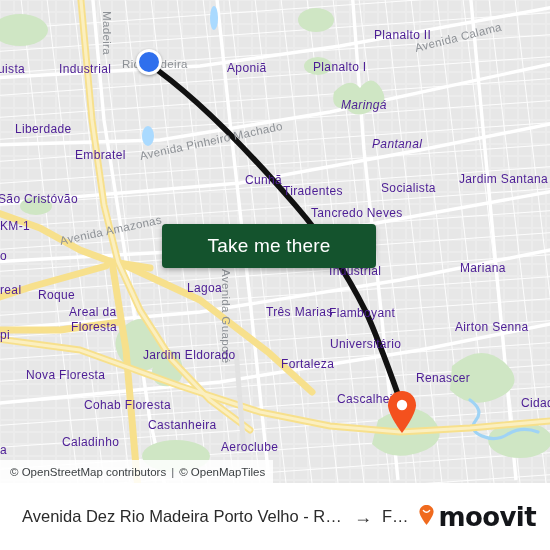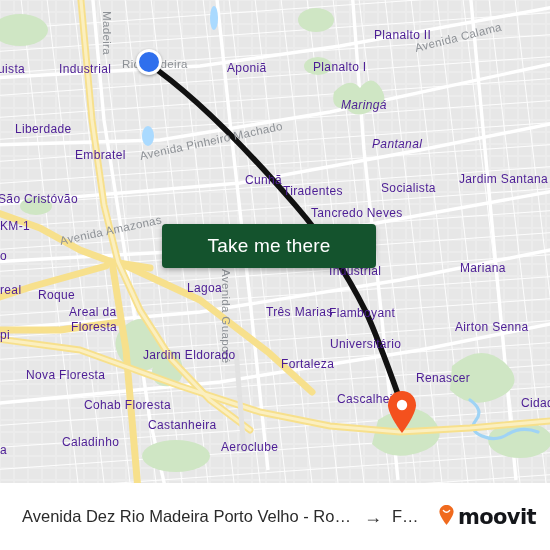--- a/index.html
+++ b/index.html
@@ -150,21 +150,21 @@
   }
   #moovit-logo {
     margin-left: auto;
     display: flex;
     align-items: center;
     gap: 3px;
     flex: 0 0 auto;
   }
   #moovit-wordmark {
     font-family: "DejaVu Sans", sans-serif;
-    font-size: 21px;
+    font-size: 26px;
     font-weight: bold;
     color: #14161a;
     letter-spacing: -.6px;
     text-align: right;
   }
 </style>
 </head>
 <body>
 
 <div id="app">
@@ -347,20 +347,25 @@
       <svg viewBox="0 0 32 44" width="32" height="44">
         <path d="M16 43 C16 43 30 24.5 30 15.2 C30 7 23.7 1 16 1 C8.3 1 2 7 2 15.2 C2 24.5 16 43 16 43 Z" fill="#f4511e"></path>
         <circle cx="16" cy="15" r="5.2" fill="#ffffff"></circle>
       </svg>
     </div>
 
     <button id="take-me-there">
       <span>Take me there</span>
     </button>
 
+    <div id="attribution">
+      <span>© OpenStreetMap contributors</span>
+      <span class="sep">|</span>
+      <span>© OpenMapTiles</span>
+    </div>
   </div>
 
   <div id="caption">
     <span id="caption-origin">Avenida Dez Rio Madeira Porto Velho - Rondô…</span>
     <span id="caption-arrow">→</span>
     <span id="caption-dest">F…</span>
 
     <div id="moovit-logo">
       <span>
         <svg viewBox="0 0 24 30" width="17" height="22">

